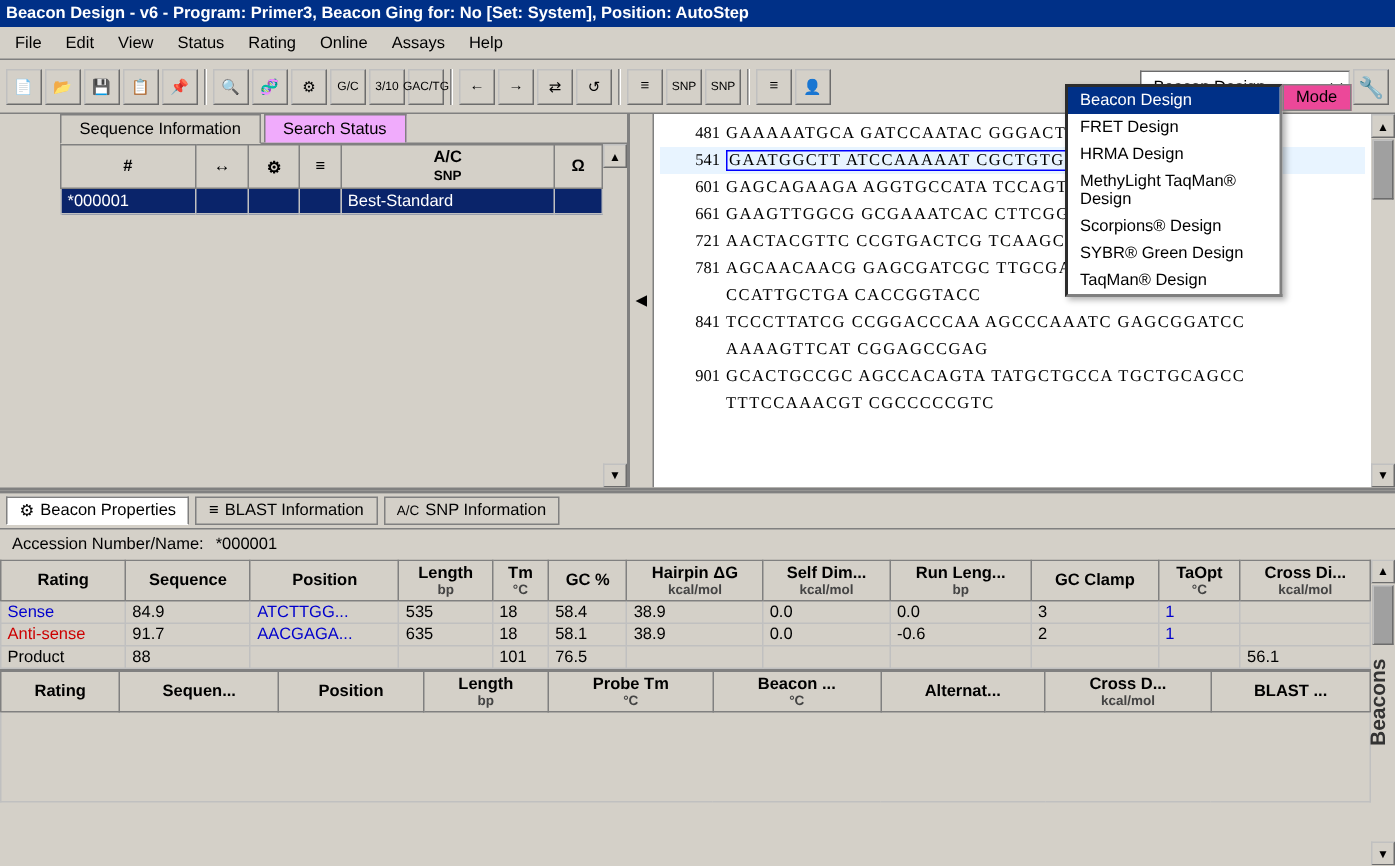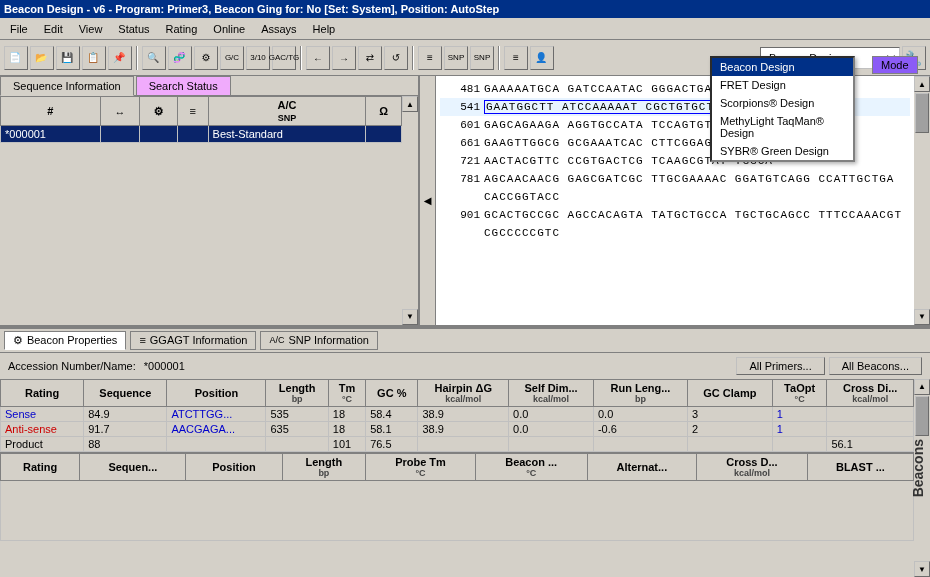--- a/index.html
+++ b/index.html
@@ -24,21 +24,21 @@
     .tab-bar { display: flex; background: #d4d0c8; border-bottom: 1px solid #808080; }
     .tab { padding: 3px 12px; border: 1px solid #808080; border-bottom: none; margin-right: 2px; cursor: pointer; background: #f0abfc; font-size: 11px; }
     .tab.active { background: #d4d0c8; border-bottom: 1px solid #d4d0c8; margin-bottom: -1px; }
     
     
     .seq-table { width: 100%; border-collapse: collapse; font-size: 11px; }
     .seq-table th { background: #d4d0c8; border: 1px solid #808080; padding: 2px 4px; text-align: center; height: 22px; }
     .seq-table td { border: 1px solid #c0c0c0; padding: 2px 4px; }
     .seq-table tr.selected td { background: #0a246a; color: white; }
     .seq-viewer { flex: 1; overflow-y: auto; padding: 4px; font-family: 'Courier New', monospace; font-size: 11px; background: white; }
-    .seq-line { display: flex; gap: 4px; line-height: 18px; }
+    .seq-line { display: flex; gap: 4px; line-height: 18px; font-family: Liberation Serif, serif; }
     .seq-num { color: black; width: 40px; text-align: right; }
     .seq-bases { flex: 1; letter-spacing: 1px; }
     
     
     .bottom-section { height: 270px; border-top: 2px solid #808080; display: flex; flex-direction: column; }
     .bottom-tabs { display: flex; background: #d4d0c8; border-bottom: 1px solid #808080; padding: 2px 4px; gap: 4px; }
     .bottom-tab { padding: 2px 8px; border: 1px solid #808080; background: #d4d0c8; cursor: pointer; font-size: 11px; display: flex; align-items: center; gap: 4px; }
     .bottom-tab.active { background: white; border-bottom: 1px solid white; }
     
     .beacon-props { display: flex; flex-direction: column; flex: 1; overflow: hidden; }
@@ -63,35 +63,35 @@
     .probe-table { width: 100%; border-collapse: collapse; font-size: 11px; }
     .probe-table th { background: #d4d0c8; border: 1px solid #808080; padding: 2px 4px; text-align: center; }
     .probe-table td { border: 1px solid #c0c0c0; padding: 1px 4px; }
     
     
     .dropdown-overlay { position: absolute; top: 56px; left: 710px; z-index: 1000; }
     .dropdown-container { display: flex; align-items: flex-start; }
     .dropdown-select-box { width: 145px; border: 2px inset #808080; background: white; box-shadow: 2px 2px 4px rgba(0,0,0,0.3); }
     .dropdown-item { padding: 3px 8px; font-size: 11px; cursor: pointer; }
     .dropdown-item.selected { background: #003087; color: white; }
-    .mode-badge { background: #8b5cf6; border: 1px solid #808080; padding: 2px 8px; font-size: 11px; margin-left: 17px; height: fit-content; }
+    .mode-badge { background: #ec4899; border: 1px solid #808080; padding: 2px 8px; font-size: 11px; margin-left: 0; height: fit-content; }
     
     
     .scroll-area::-webkit-scrollbar, .seq-viewer::-webkit-scrollbar { width: 16px; }
     .scroll-area::-webkit-scrollbar-track, .seq-viewer::-webkit-scrollbar-track { background: #d4d0c8; }
     .scroll-area::-webkit-scrollbar-thumb, .seq-viewer::-webkit-scrollbar-thumb { background: #a0a0a0; border: 1px outset #c0c0c0; }
     .scroll-btn { width: 16px; height: 16px; background: #d4d0c8; border: 1px outset #c0c0c0; display: flex; align-items: center; justify-content: center; font-size: 8px; cursor: pointer; }
     .scroll-track { flex: 1; background: #d4d0c8; }
     .scroll-thumb { width: 14px; height: 40px; background: #a0a0a0; border: 1px outset #c0c0c0; margin: 1px; }
     
     
     .top-split { display: flex; flex: 1; overflow: hidden; }
     
     
-    .left-top { display: flex; flex-direction: column; width: 420px; }
+    .left-top { display: flex; flex-direction: column; width: 420px; padding-left: 40px; }
   </style>
 </head>
 <body>
 
 <div class="title-bar">
   <span>Beacon Design - v6 - Program: Primer3, Beacon Ging for: No [Set: System], Position: AutoStep</span>
 </div>
 
 <div class="menu-bar">
   <span class="menu-item">File</span>
@@ -209,20 +209,24 @@
           </div>
           <div class="seq-line">
             <span class="seq-num">721</span>
             <span class="seq-bases">AACTACGTTC CCGTGACTCG TCAAGCGTAT TGGCA</span>
           </div>
           <div class="seq-line">
             <span class="seq-num">781</span>
             <span class="seq-bases">AGCAACAACG GAGCGATCGC TTGCGAAAAC GGATGTCAGG CCATTGCTGA CACCGGTACC</span>
           </div>
           <div class="seq-line">
+            <span class="seq-num">841</span>
+            <span class="seq-bases">TCCCTTATCG CCGGACCCAA AGCCCAAATC GAGCGGATCC AAAAGTTCAT CGGAGCCGAG</span>
+          </div>
+          <div class="seq-line">
             <span class="seq-num">901</span>
             <span class="seq-bases">GCACTGCCGC AGCCACAGTA TATGCTGCCA TGCTGCAGCC TTTCCAAACGT CGCCCCCGTC</span>
           </div>
         </div>
         <div style="display:flex; flex-direction:column; width:16px; background:#d4d0c8;">
           <div class="scroll-btn">▲</div>
           <div class="scroll-track">
             <div class="scroll-thumb"></div>
           </div>
           <div class="scroll-btn">▼</div>
@@ -233,38 +237,34 @@
 
   <div class="bottom-section" style="flex:1; overflow:hidden; display:flex; flex-direction:column;">
 
     <div class="bottom-tabs">
       <div class="bottom-tab active">
         <span>⚙</span>
         <span>Beacon Properties</span>
       </div>
       <div class="bottom-tab">
         <span>≡</span>
-        <span>GGAGT Information</span>
+        <span>BLAST Information</span>
       </div>
       <div class="bottom-tab">
         <span style="font-size:9px;">A/C</span>
         <span>SNP Information</span>
       </div>
     </div>
 
     <div class="beacon-props">
 
       <div class="props-header">
         <div class="props-left">
           <span class="accession-label">Accession Number/Name:</span>
           <span class="accession-value">*000001</span>
-        </div>
-        <div class="props-buttons">
-          <button class="props-btn">All Primers...</button>
-          <button class="props-btn">All Beacons...</button>
         </div>
       </div>
 
 
       <div class="results-area">
         <div style="display:flex; overflow:hidden; flex:1;">
           <div style="flex:1; overflow:auto;">
 
             <table class="results-table">
               <thead>
@@ -362,21 +362,23 @@
       </div>
     </div>
   </div>
 </div>
 
 <div class="dropdown-overlay">
   <div class="dropdown-container">
     <div class="dropdown-select-box">
       <div class="dropdown-item selected">Beacon Design</div>
       <div class="dropdown-item">FRET Design</div>
+      <div class="dropdown-item">HRMA Design</div>
+      <div class="dropdown-item">MethyLight TaqMan® Design</div>
       <div class="dropdown-item">Scorpions® Design</div>
-      <div class="dropdown-item">MethyLight TaqMan® Design</div>
       <div class="dropdown-item">SYBR® Green Design</div>
+      <div class="dropdown-item">TaqMan® Design</div>
     </div>
     <div class="mode-badge">Mode</div>
   </div>
 </div>
 
 <div style="position:absolute; bottom:80px; right:4px; font-size:14px; font-weight:bold; color:#333; writing-mode:vertical-rl; transform:rotate(180deg);">Beacons</div>
 
 </body></html>

